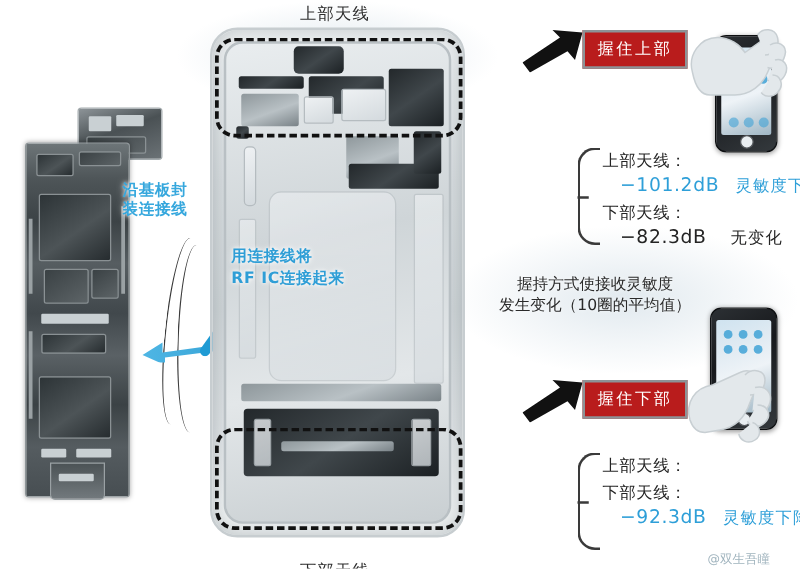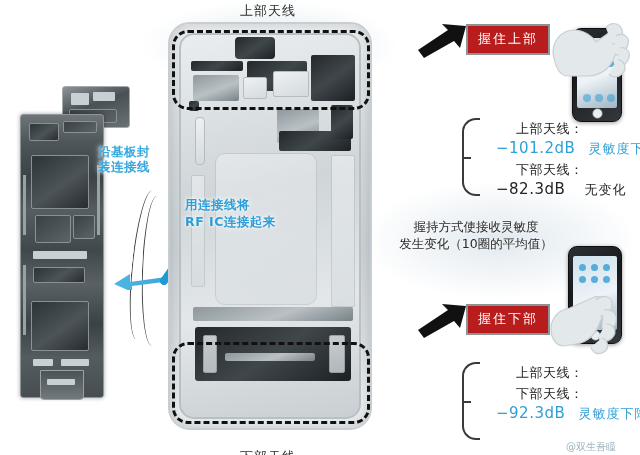--- a/index.html
+++ b/index.html
@@ -194,21 +194,20 @@
     position: absolute;
     left: -2px; top: 50%;
     width: 9px; height: 2px;
     background: #3a3a3a;
   }
   .stat-row { position: relative; white-space: nowrap; }
   .stat-name {
     font-size: 13px;
     color: #242424;
     letter-spacing: .5px;
-    margin-left: 34px;
   }
   .stat-val {
     font-size: 15px;
     color: #242424;
     letter-spacing: .5px;
   }
   .stat-val.blue { color: #2e9fd8; }
   .stat-note {
     font-size: 13px;
     color: #242424;

